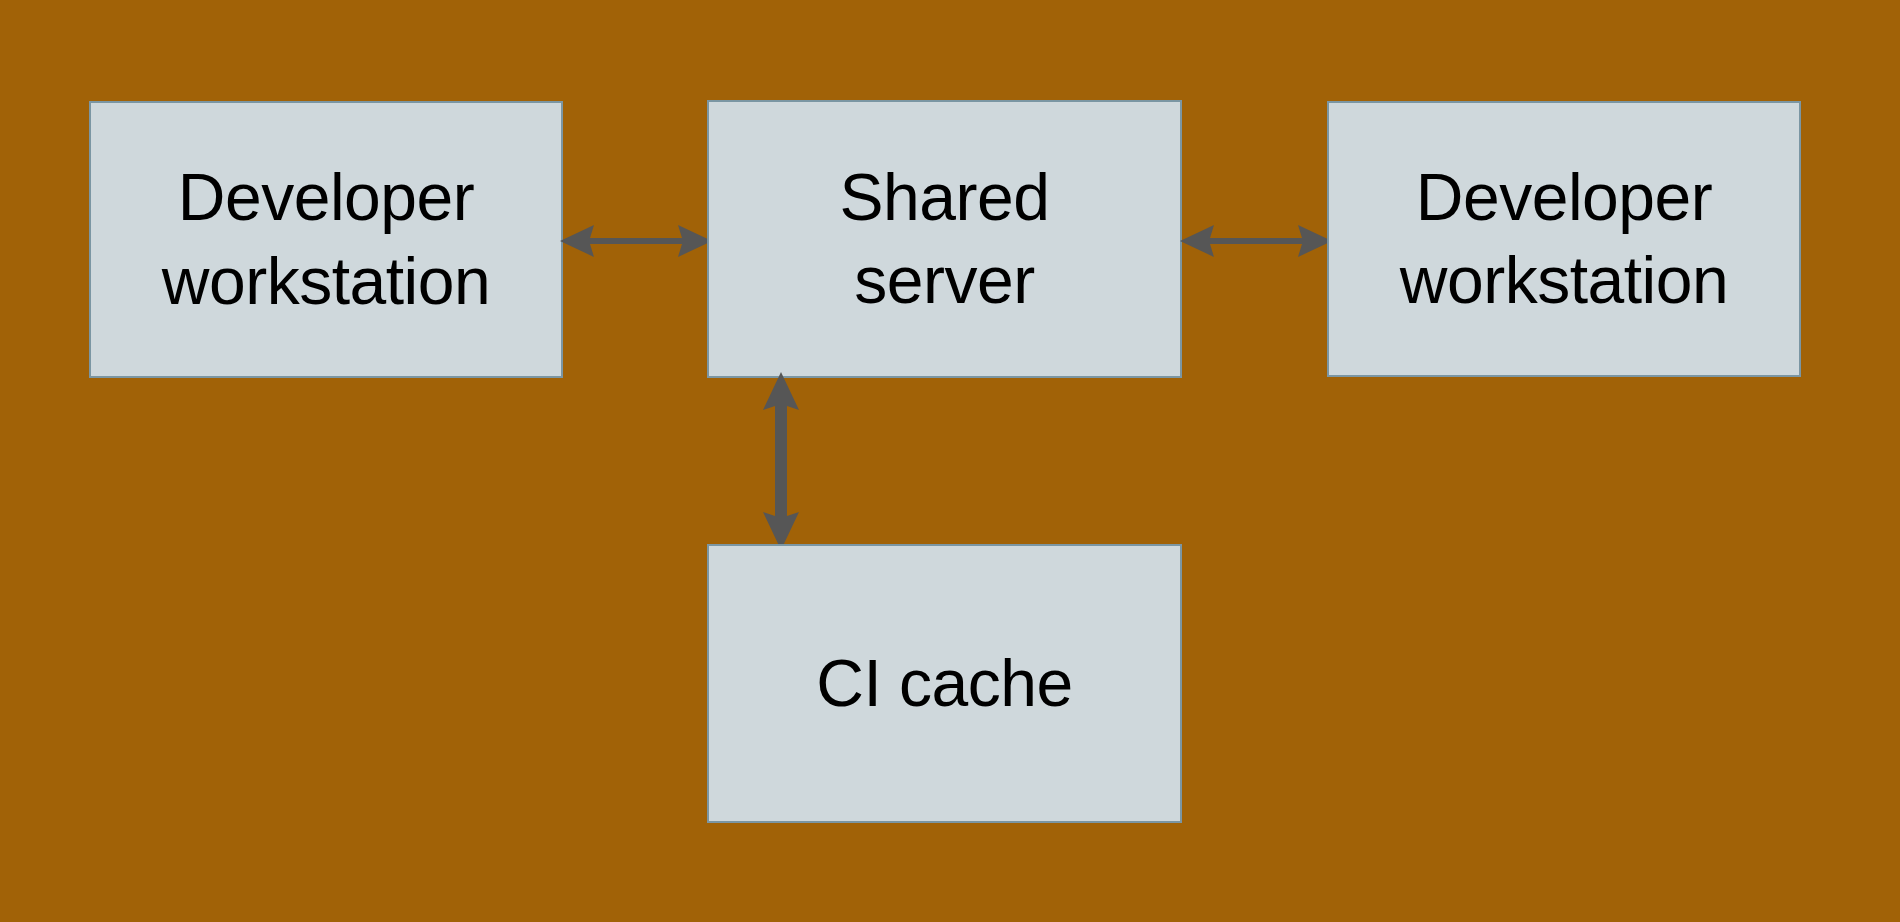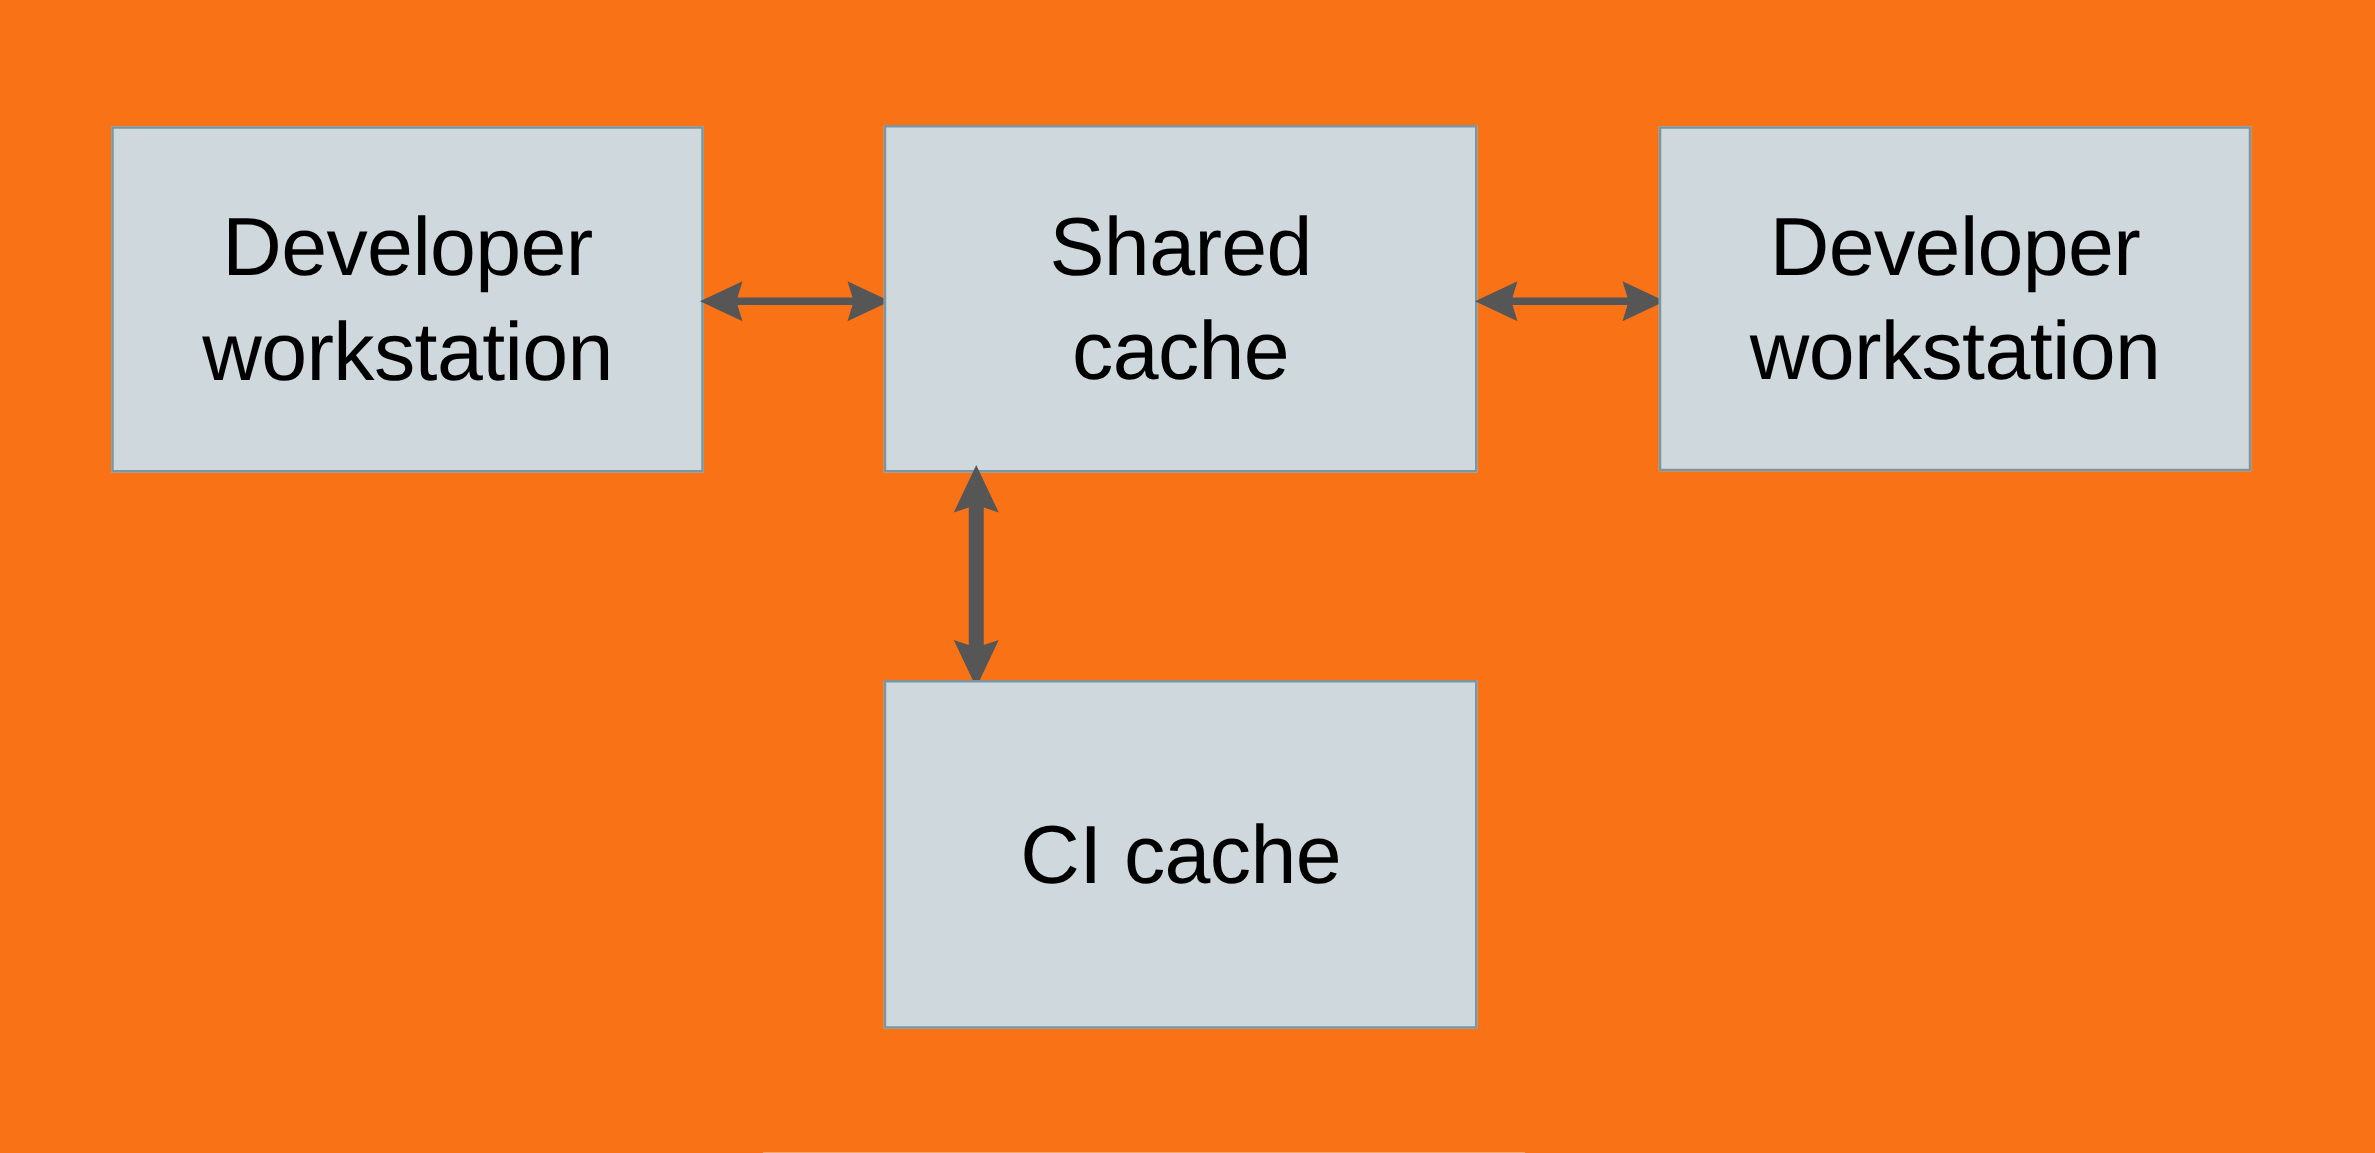--- a/index.html
+++ b/index.html
@@ -11,21 +11,21 @@
   body {
     width: 1900px;
     height: 922px;
     font-family: "Liberation Sans", sans-serif;
     overflow: hidden;
   }
   #diagram-canvas {
     position: relative;
     width: 1900px;
     height: 922px;
-    background: #f97316;
+    background: #a16207;
   }
   .node-box {
     position: absolute;
     box-sizing: border-box;
     background: #cfd8dc;
     border: 2px solid #7b96a3;
     display: flex;
     align-items: center;
     justify-content: center;
     text-align: center;
@@ -64,21 +64,21 @@
   </div>
 
   <div class="connector" id="connector-left">
     <svg viewBox="0 0 152 72" xmlns="http://www.w3.org/2000/svg">
       <path d="M 0 36 L 34 20 L 30 33 L 122 33 L 118 20 L 152 36 L 118 52 L 122 39 L 30 39 L 34 52 Z" fill="#565656"></path>
     </svg>
   </div>
 
   <div class="node-box" id="node-shared">
     <div class="node-label">Shared
-cache</div>
+server</div>
   </div>
 
   <div class="connector" id="connector-right">
     <svg viewBox="0 0 152 72" xmlns="http://www.w3.org/2000/svg">
       <path d="M 0 36 L 34 20 L 30 33 L 122 33 L 118 20 L 152 36 L 118 52 L 122 39 L 30 39 L 34 52 Z" fill="#565656"></path>
     </svg>
   </div>
 
   <div class="node-box" id="node-dev-right">
     <div class="node-label">Developer

